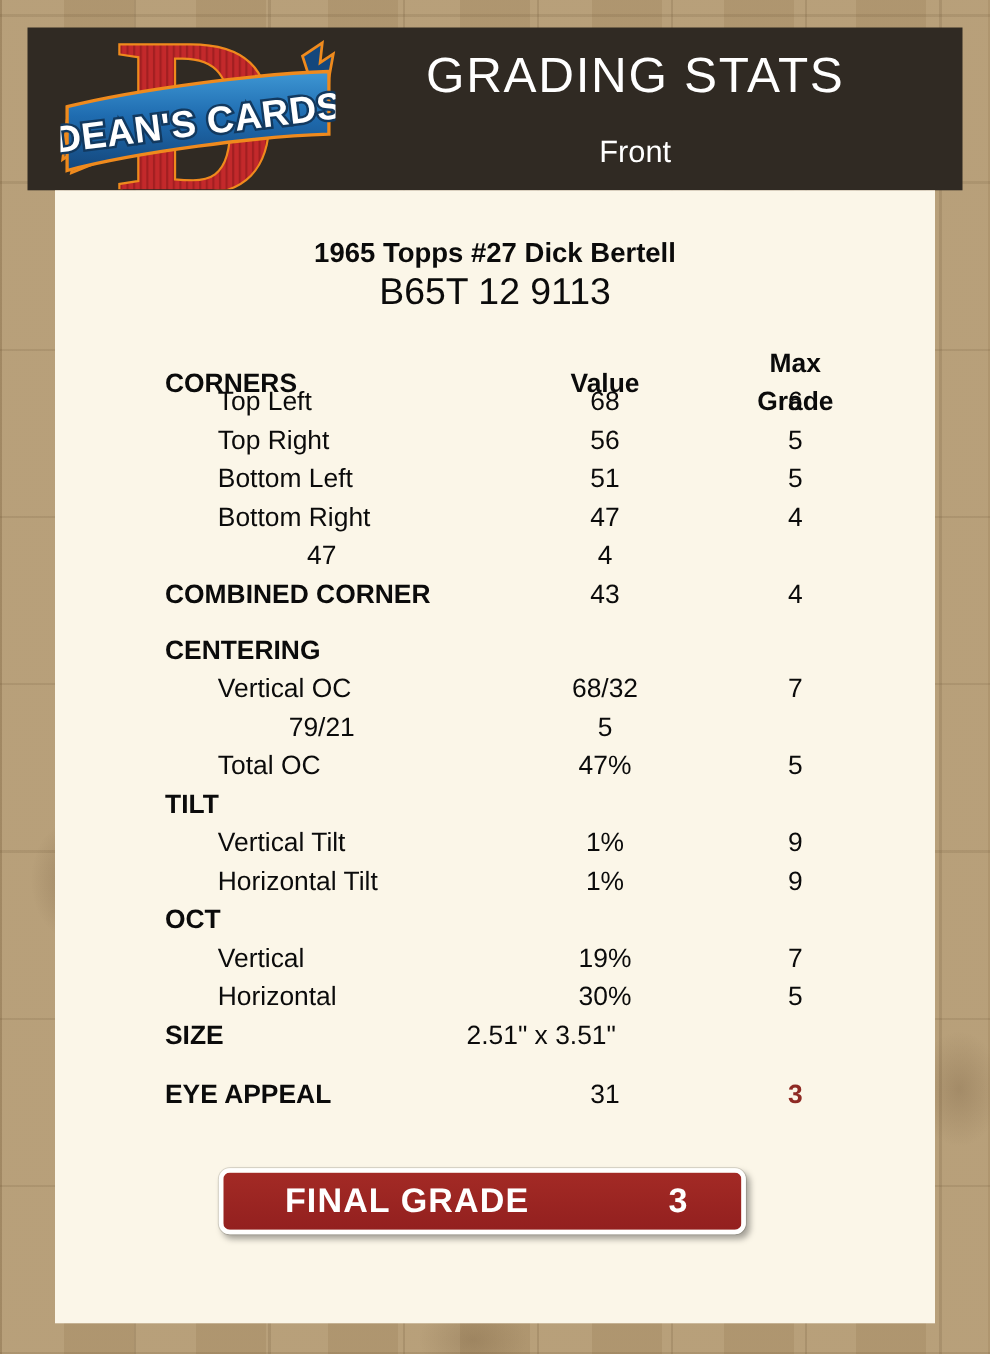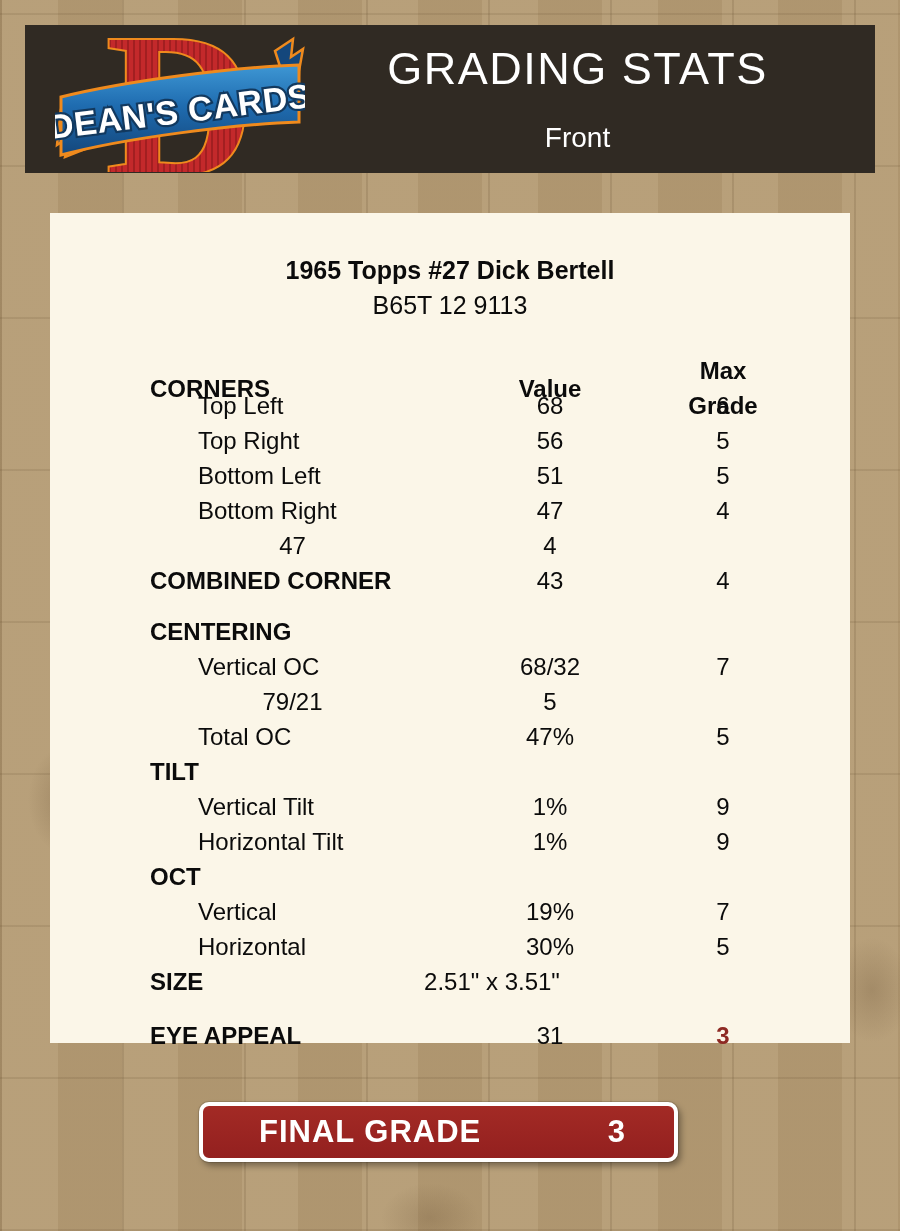--- a/index.html
+++ b/index.html
@@ -18,25 +18,25 @@
   .header{
     position:absolute;left:25px;top:25px;width:850px;height:148px;
     background:#302a23;display:flex;
   }
   .logo-wrap{width:255px;height:100%;position:relative;}
   .logo-svg{position:absolute;left:30px;top:2px;}
   .title-wrap{flex:1;display:flex;flex-direction:column;align-items:center;padding-top:18px;color:#ffffff;gap:18px;}
   .main-title{font-size:45px;line-height:52px;letter-spacing:1.5px;white-space:nowrap;}
   .sub-title{font-size:28px;line-height:50px;}
   .card{
-    position:absolute;left:50px;top:173px;width:800px;height:830px;
-    background:#fbf6e8;color:#0b0b0b;margin-top:40px;
+    position:absolute;left:50px;top:173px;width:800px;height:1030px;
+    background:#fbf6e8;color:#0b0b0b;
   }
   .card-title{margin:40px 0 0 0;text-align:center;font-size:25px;font-weight:bold;line-height:35px;}
-  .card-code{text-align:center;font-size:25px;line-height:34px;}
+  .card-code{text-align:center;font-size:34px;line-height:34px;}
   .g-table{position:absolute;left:0;top:140px;width:100%;padding-left:100px;box-sizing:border-box;}
   .t-row{display:grid;grid-template-columns:285px 230px 116px;height:35px;align-items:center;font-size:24px;}
   .cell{line-height:35px;}
   .cell.label{text-align:left;white-space:nowrap;}
   .cell.value,.cell.max{text-align:center;}
   .indent{padding-left:48px;}
   .bold{font-weight:bold;}
   .value-shift{transform:translateX(-58px);white-space:nowrap;}
   .max-red{color:#8e2a24;font-weight:bold;}
   .final-grade{

